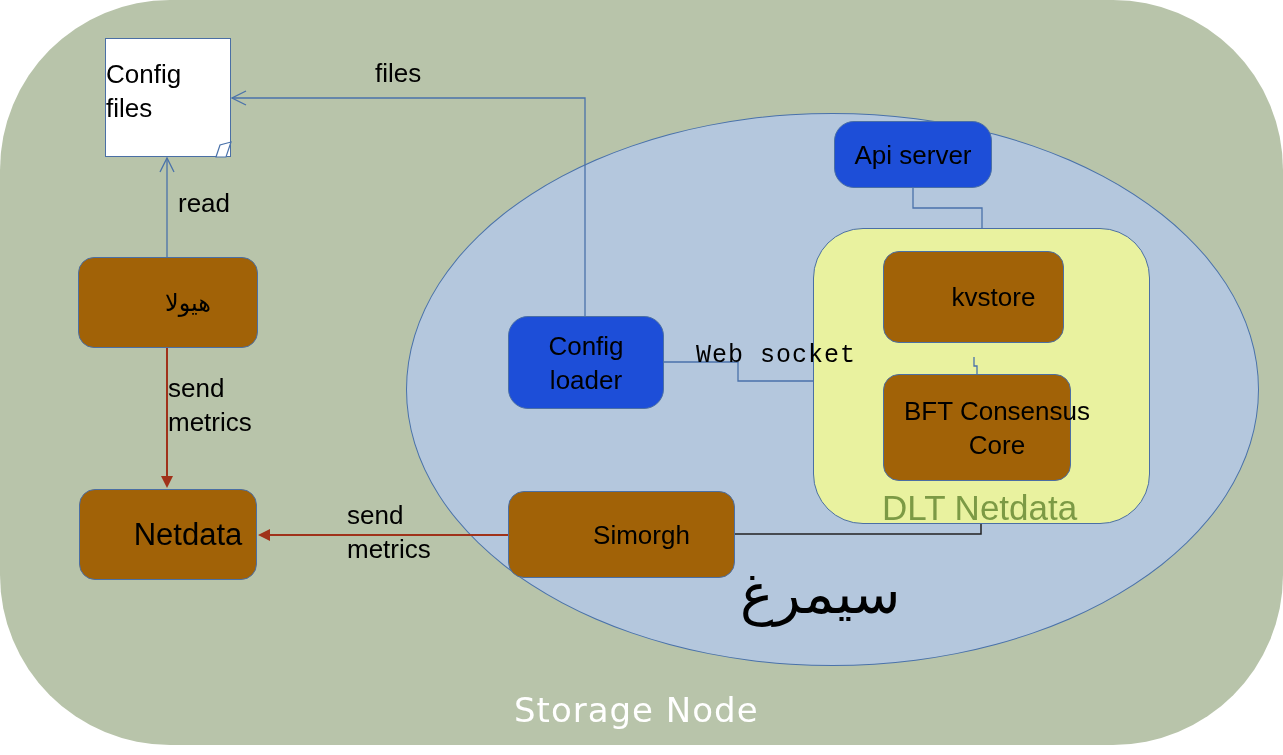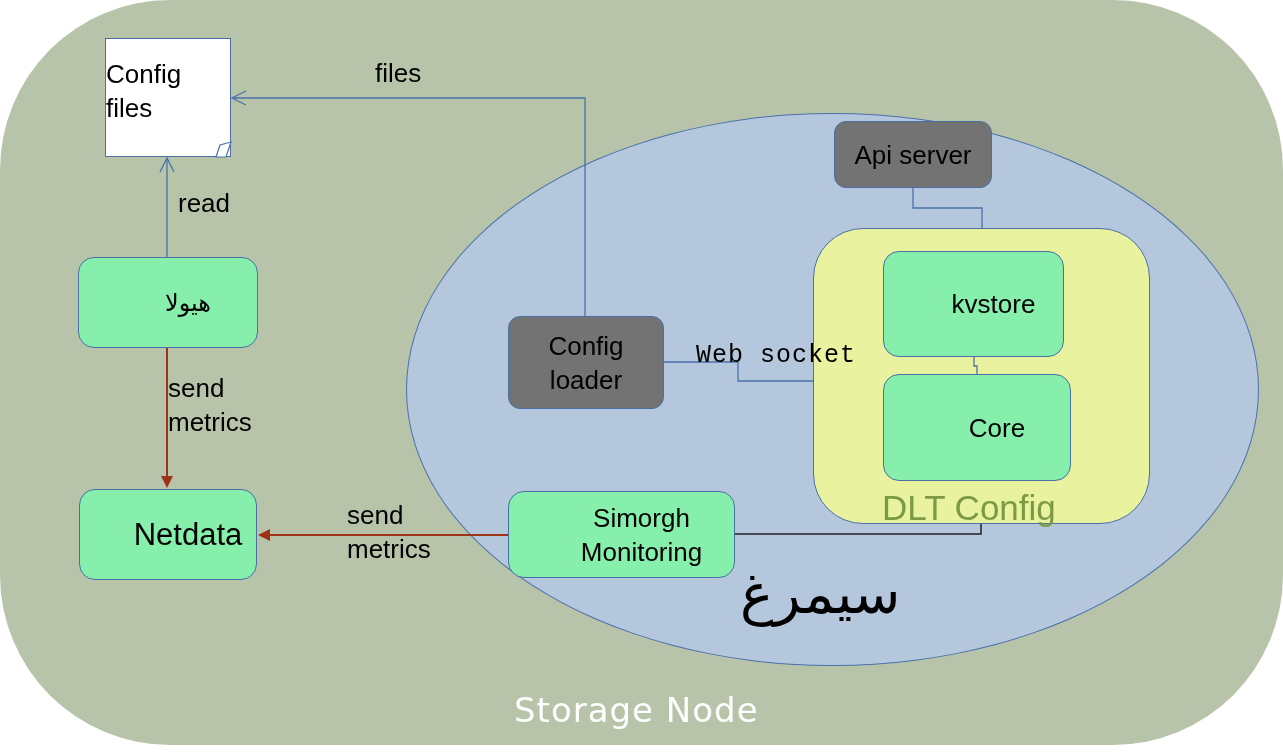--- a/index.html
+++ b/index.html
@@ -6,22 +6,22 @@
   body { width: 1283px; height: 755px; position: relative; overflow: hidden;
          font-family: "Liberation Sans", sans-serif; }
   .node-bg { position: absolute; left: 0; top: 0; width: 1283px; height: 745px;
              background: #b8c4aa; border-radius: 170px; }
   svg.wires { position: absolute; left: 0; top: 0; width: 1283px; height: 755px; }
   .ellipse { position: absolute; left: 406px; top: 113px; width: 853px; height: 553px;
              border-radius: 50%; background: #b4c7dd; border: 1.5px solid #4a72aa; box-sizing: border-box; }
   .box { position: absolute; box-sizing: border-box; border: 1.2px solid #4a6fa5;
          display: flex; align-items: center; justify-content: center; text-align: center;
          color: #000; font-size: 26px; line-height: 34px; }
-  .pink { background: #86efac; border-radius: 16px; padding-left: 40px; }
-  .blue { background: #737373; border-radius: 12px; }
+  .pink { background: #a16207; border-radius: 16px; padding-left: 40px; }
+  .blue { background: #1d4ed8; border-radius: 20px; }
   .doc { background: #ffffff; border-radius: 0; border: 1.2px solid #4a6fa5; align-items: flex-start; padding-top: 18px; }
   .dlt { position: absolute; left: 813px; top: 228px; width: 337px; height: 296px;
          background: #e9f29f; border: 1.2px solid #4a6fa5; border-radius: 50px; box-sizing: border-box; }
   .label { position: absolute; color: #000; font-size: 26px; line-height: 34px; white-space: nowrap; }
   .ws { font-size: 27px; letter-spacing: 1px; }
   .dlt-title { position: absolute; left: 882px; top: 488px; font-size: 35px; color: #7c9a45; line-height: 40px; }
   .simorgh-fa { position: absolute; left: 740px; top: 572px; font-size: 56px; line-height: 44px; color: #000; direction: rtl; font-family: "DejaVu Sans", sans-serif; }
   .storage-title { position: absolute; left: 514px; top: 690px; font-size: 37px; color: #ffffff; line-height: 40px; letter-spacing: 1px; }
   .corner-fold { position: absolute; }
 </style>
@@ -75,40 +75,40 @@
 
 <div class="box blue" style="left:508px; top:316px; width:156px; height:93px; flex-direction:column;">
   <span>Config</span>
   <span>loader</span>
 </div>
 
 <div class="box blue" style="left:834px; top:121px; width:158px; height:67px;">
   <span>Api server</span>
 </div>
 
-<div class="box pink" style="left:883px; top:251px; width:181px; height:106px;">
+<div class="box pink" style="left:883px; top:251px; width:181px; height:92px;">
   <span>kvstore</span>
 </div>
 
 <div class="box pink" style="left:883px; top:374px; width:188px; height:107px; flex-direction:column; overflow:visible; white-space:nowrap;">
+  <span>BFT Consensus</span>
   <span>Core</span>
 </div>
 
 <div class="box pink" style="left:508px; top:491px; width:227px; height:87px; flex-direction:column;">
   <span>Simorgh</span>
-  <span>Monitoring</span>
 </div>
 
 <div class="label" style="left:375px; top:56px;">files</div>
 <div class="label" style="left:178px; top:186px;">read</div>
 <div class="label" style="left:168px; top:371px;">
   <div>send</div>
   <div>metrics</div>
 </div>
 <div class="label" style="left:347px; top:498px;">
   <div>send</div>
   <div>metrics</div>
 </div>
 <div class="label ws" style="left:696px; top:320px; font-family:Liberation Mono, monospace; font-size:25px;margin-top:19px;">Web socket</div>
 
-<div class="dlt-title">DLT Config</div>
+<div class="dlt-title">DLT Netdata</div>
 <div class="simorgh-fa">سیمرغ</div>
 <div class="storage-title" style="font-family:'DejaVu Sans', sans-serif; font-size:34px;text-align:right;">Storage Node</div>
 
 </body></html>

